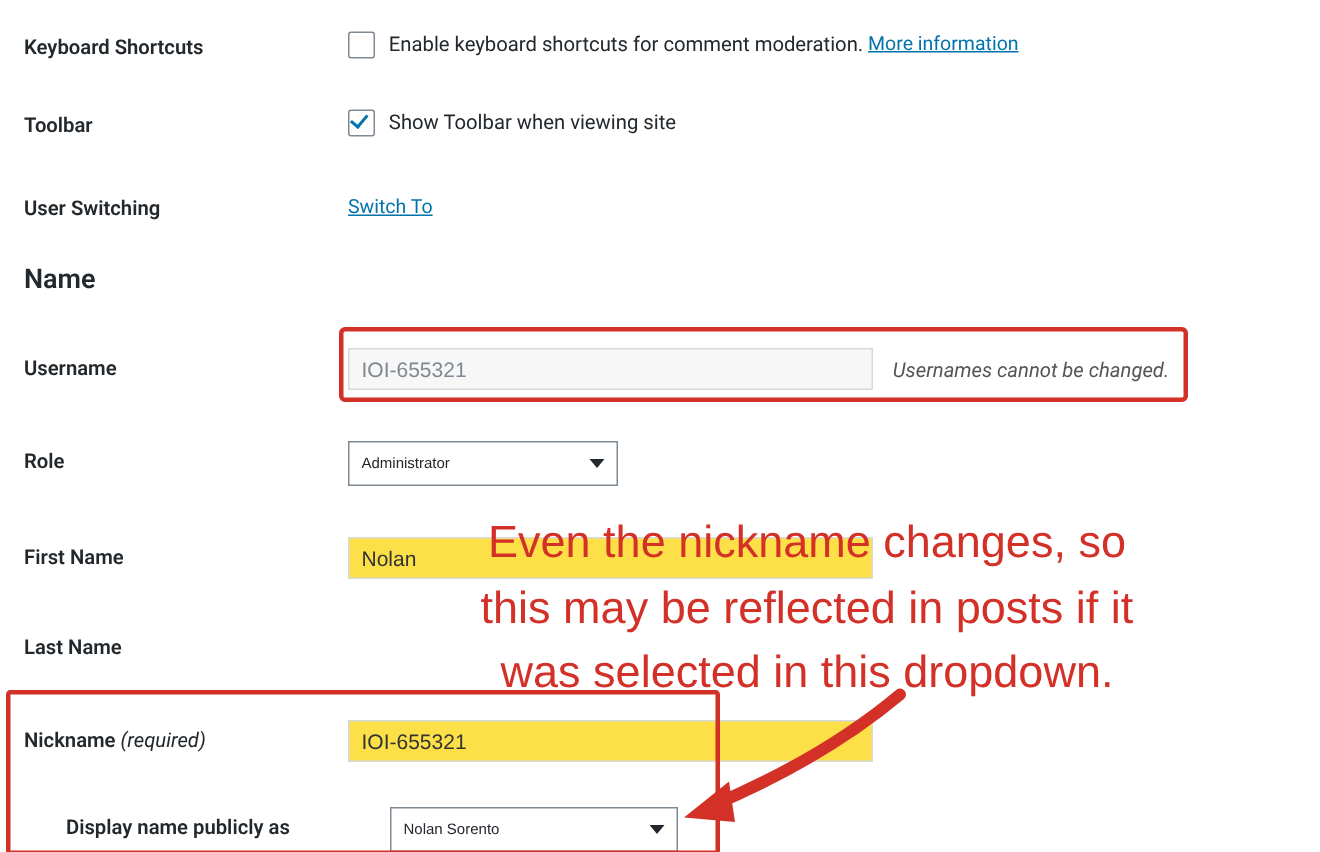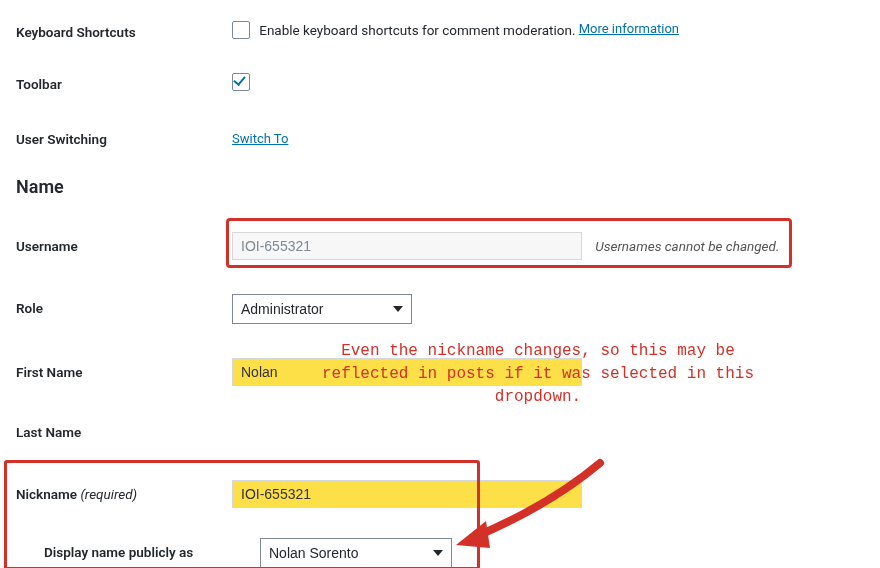--- a/index.html
+++ b/index.html
@@ -89,21 +89,21 @@
   input[disabled] {
     color: #7e8993;
     background: #f7f7f7;
   }
   select {
     border: 1px solid #7e8993;
     background: #fff;
     padding: 4px 24px 4px 8px;
     height: 30px;
     box-sizing: border-box;
-    font-size: 14px;
+    font-size: 10px;
     color: #23282d;
     -webkit-appearance: none;
     -moz-appearance: none;
     appearance: none;
     position: relative;
   }
   .selectwrap {
     position: relative;
     display: inline-block;
   }
@@ -129,22 +129,22 @@
     position: absolute;
     border: 3px solid #d33028;
     border-radius: 4px;
     pointer-events: none;
   }
 
   
   .anno {
     position: absolute;
     color: #d33028;
-    font-family: Liberation Mono, monospace;
-    font-size: 16px;
+    font-family: Liberation Sans, sans-serif;
+    font-size: 30px;
     line-height: 1.45;
     text-align: center;
     pointer-events: none;
     width: 440px;
   }
 
   svg.arrow {
     position: absolute;
     pointer-events: none;
   }
@@ -160,20 +160,21 @@
       <span class="checkbox"></span>
       <span class="cbtext">Enable keyboard shortcuts for comment moderation.</span>
       <a href="#" class="link">More information</a>
     </div>
   </div>
 
   <div class="row" style="top: 70px;">
     <div class="label">Toolbar</div>
     <div class="field" style="top:3px;">
       <span class="checkbox checked"></span>
+      <span class="cbtext">Show Toolbar when viewing site</span>
     </div>
   </div>
 
   <div class="row" style="top: 125px;">
     <div class="label">User Switching</div>
     <div class="field" style="top:6px;">
       <a href="#" class="link">Switch To</a>
     </div>
   </div>
 

